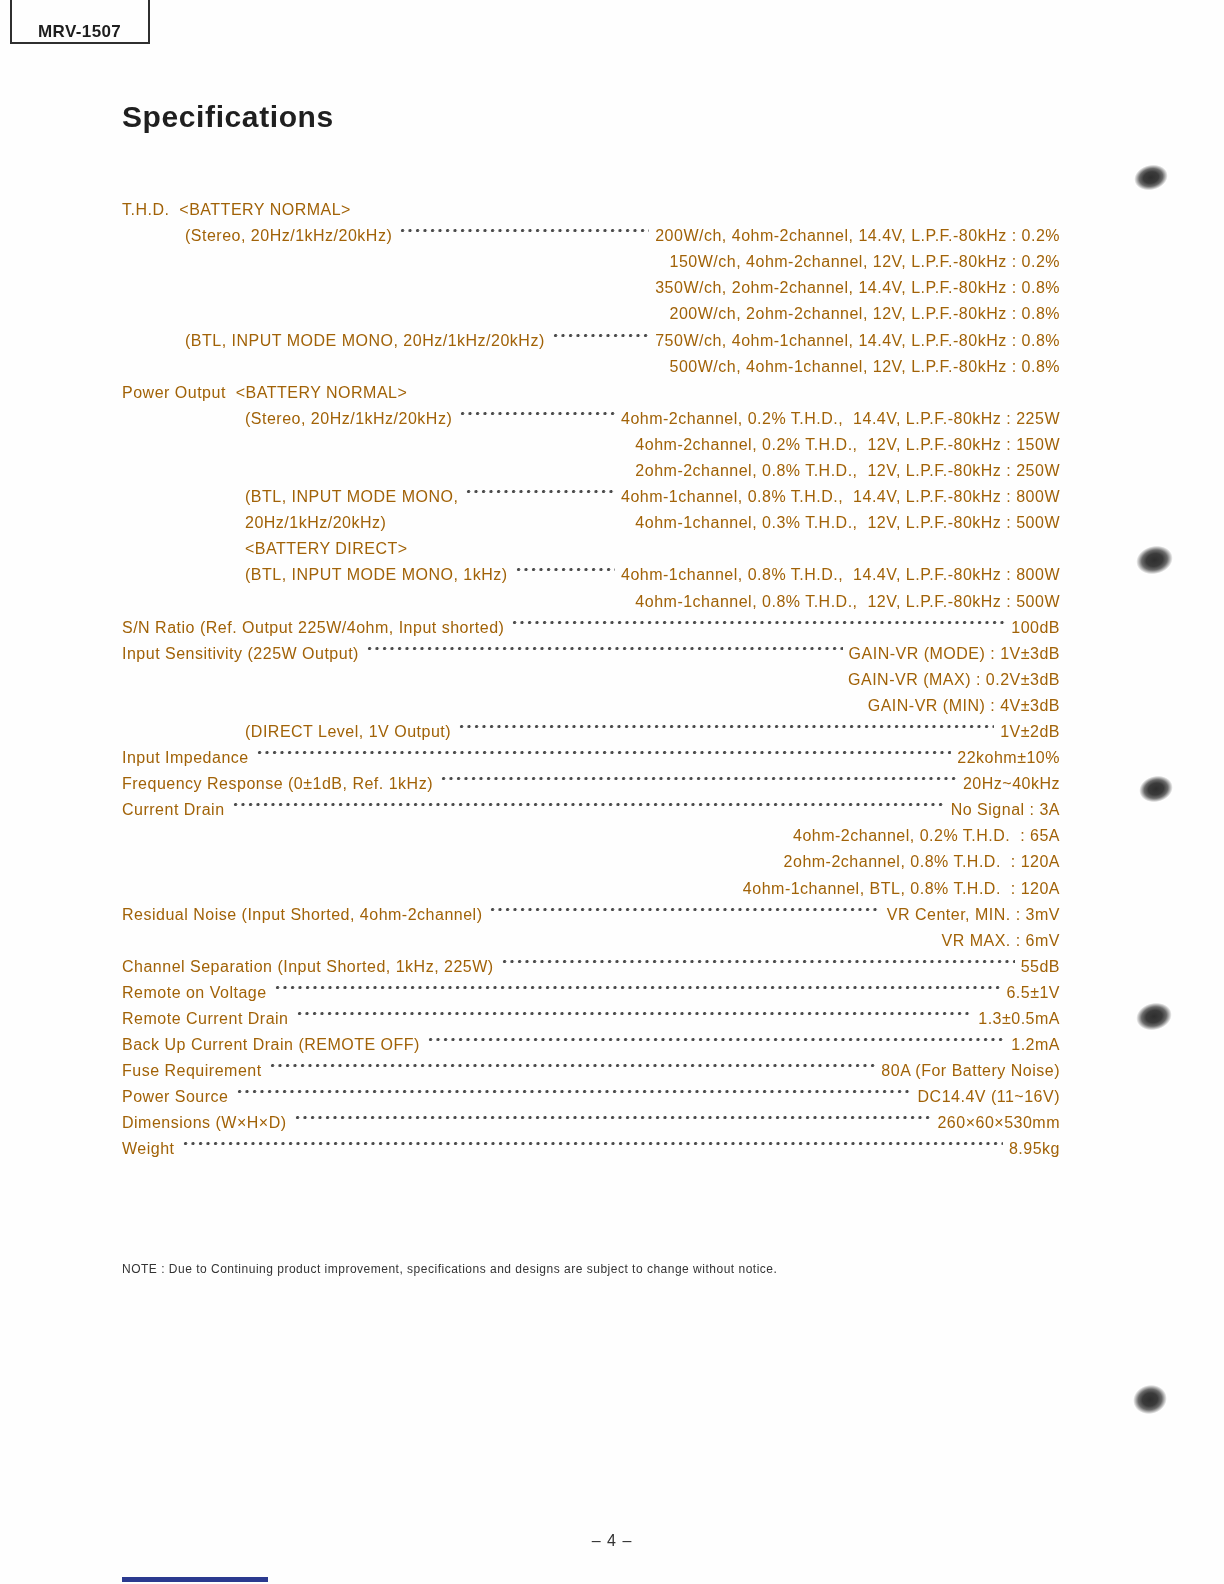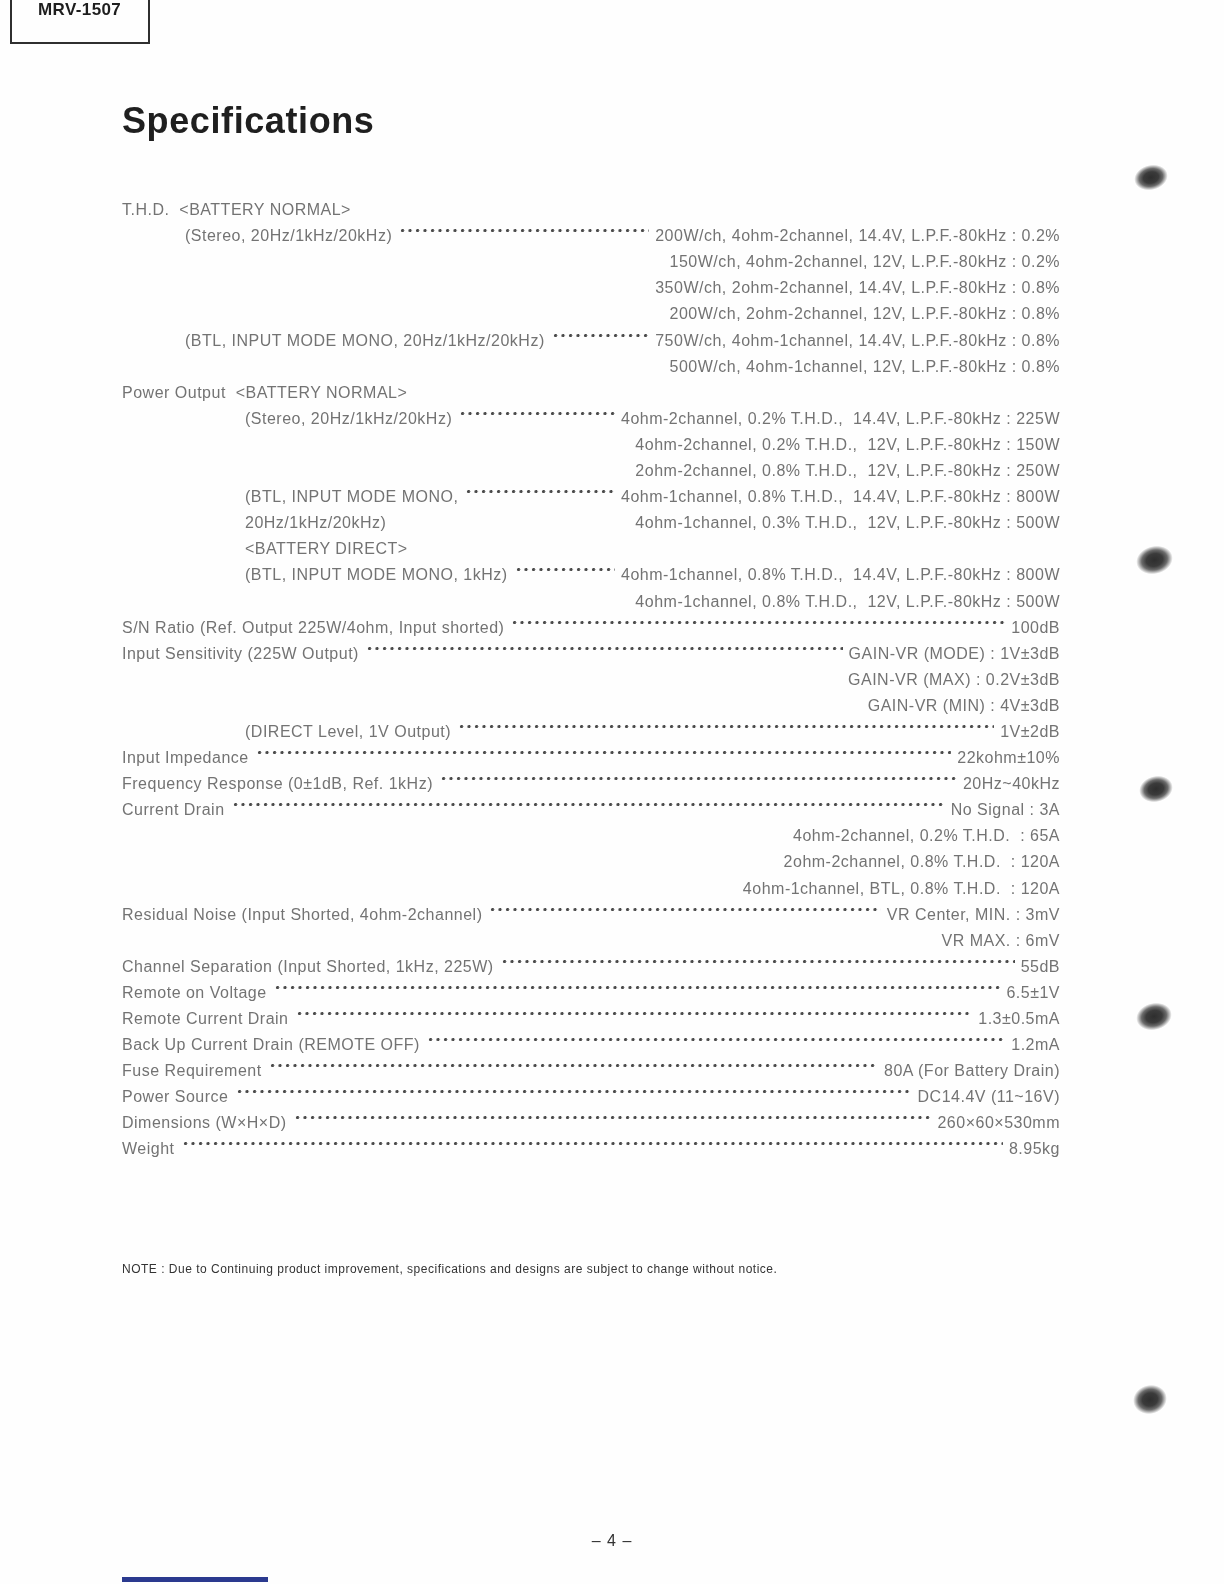--- a/index.html
+++ b/index.html
@@ -14,35 +14,35 @@
     background:#fefefe;
     overflow:hidden;
     color:#333;
   }
   
   .model-box{
     position:absolute;left:10px;top:0;
     width:140px;height:44px;
     border:2px solid #2f2f2f;border-top:none;
     box-sizing:border-box;
-    display:flex;align-items:flex-start;
+    display:flex;align-items:flex-end;
     padding-left:26px;
   }
   .model-box span{
     font-size:17px;font-weight:bold;color:#1e1e1e;letter-spacing:0.4px;
   }
   
   .title{
     position:absolute;left:122px;top:100px;margin:0;
-    font-size:36px;font-weight:bold;color:#1f1f1f;letter-spacing:0.6px;
+    font-size:30px;font-weight:bold;color:#1f1f1f;letter-spacing:0.6px;
   }
   
   .specs{
     position:absolute;left:122px;top:189px;width:938px;
-    font-size:16px;letter-spacing:0.5px;color:#737373;
+    font-size:16px;letter-spacing:0.5px;color:#a16207;
   }
   .spec-row{
     display:flex;align-items:baseline;
     height:26.1px;line-height:26.1px;
     box-sizing:border-box;
   }
   .spec-row.indent-1{padding-left:63px;}
   .spec-row.indent-2{padding-left:123px;}
   .spec-label{white-space:pre;flex:0 0 auto;}
   .spec-value{white-space:pre;flex:0 0 auto;text-align:center;}
@@ -256,21 +256,21 @@
         <span class="spec-value">1.3±0.5mA</span>
       </div>
       <div class="spec-row indent-0">
         <span class="spec-label">Back Up Current Drain (REMOTE OFF)</span>
         <span class="leader dotted"></span>
         <span class="spec-value">1.2mA</span>
       </div>
       <div class="spec-row indent-0">
         <span class="spec-label">Fuse Requirement</span>
         <span class="leader dotted"></span>
-        <span class="spec-value">80A (For Battery Drain)</span>
+        <span class="spec-value">80A (For Battery Noise)</span>
       </div>
       <div class="spec-row indent-0">
         <span class="spec-label">Power Source</span>
         <span class="leader dotted"></span>
         <span class="spec-value">DC14.4V (11~16V)</span>
       </div>
       <div class="spec-row indent-0">
         <span class="spec-label">Dimensions (W×H×D)</span>
         <span class="leader dotted"></span>
         <span class="spec-value">260×60×530mm</span>

